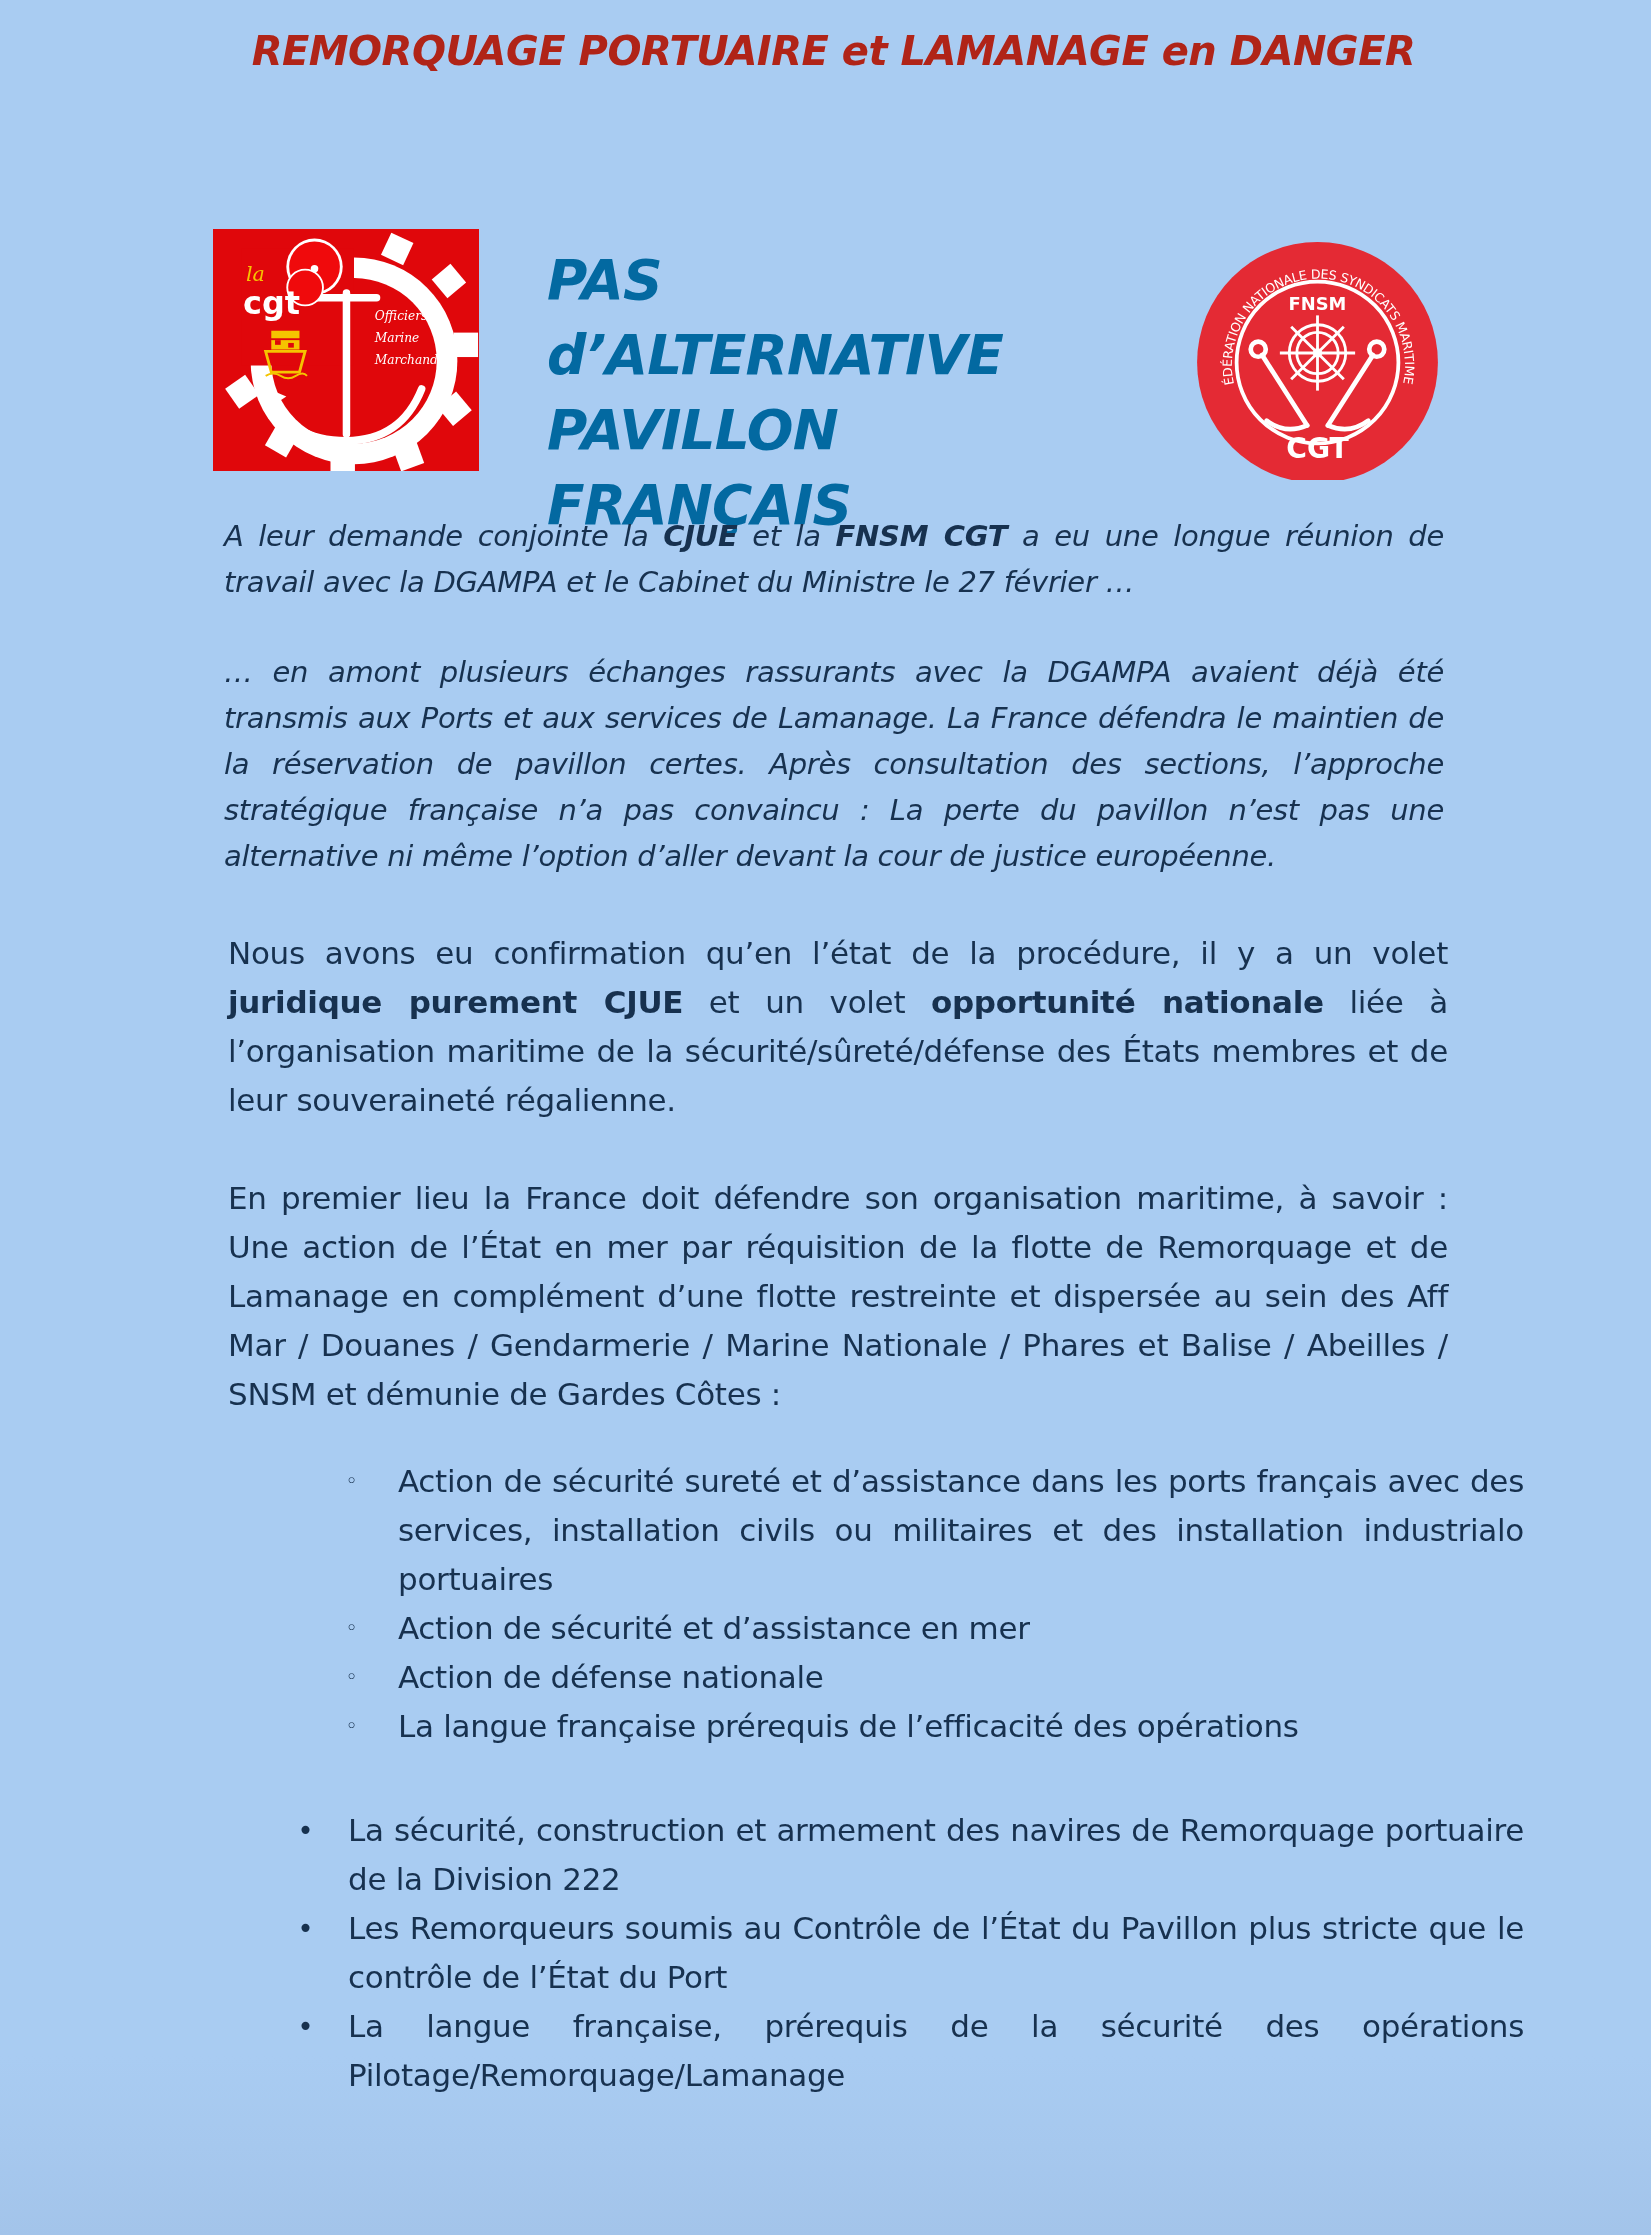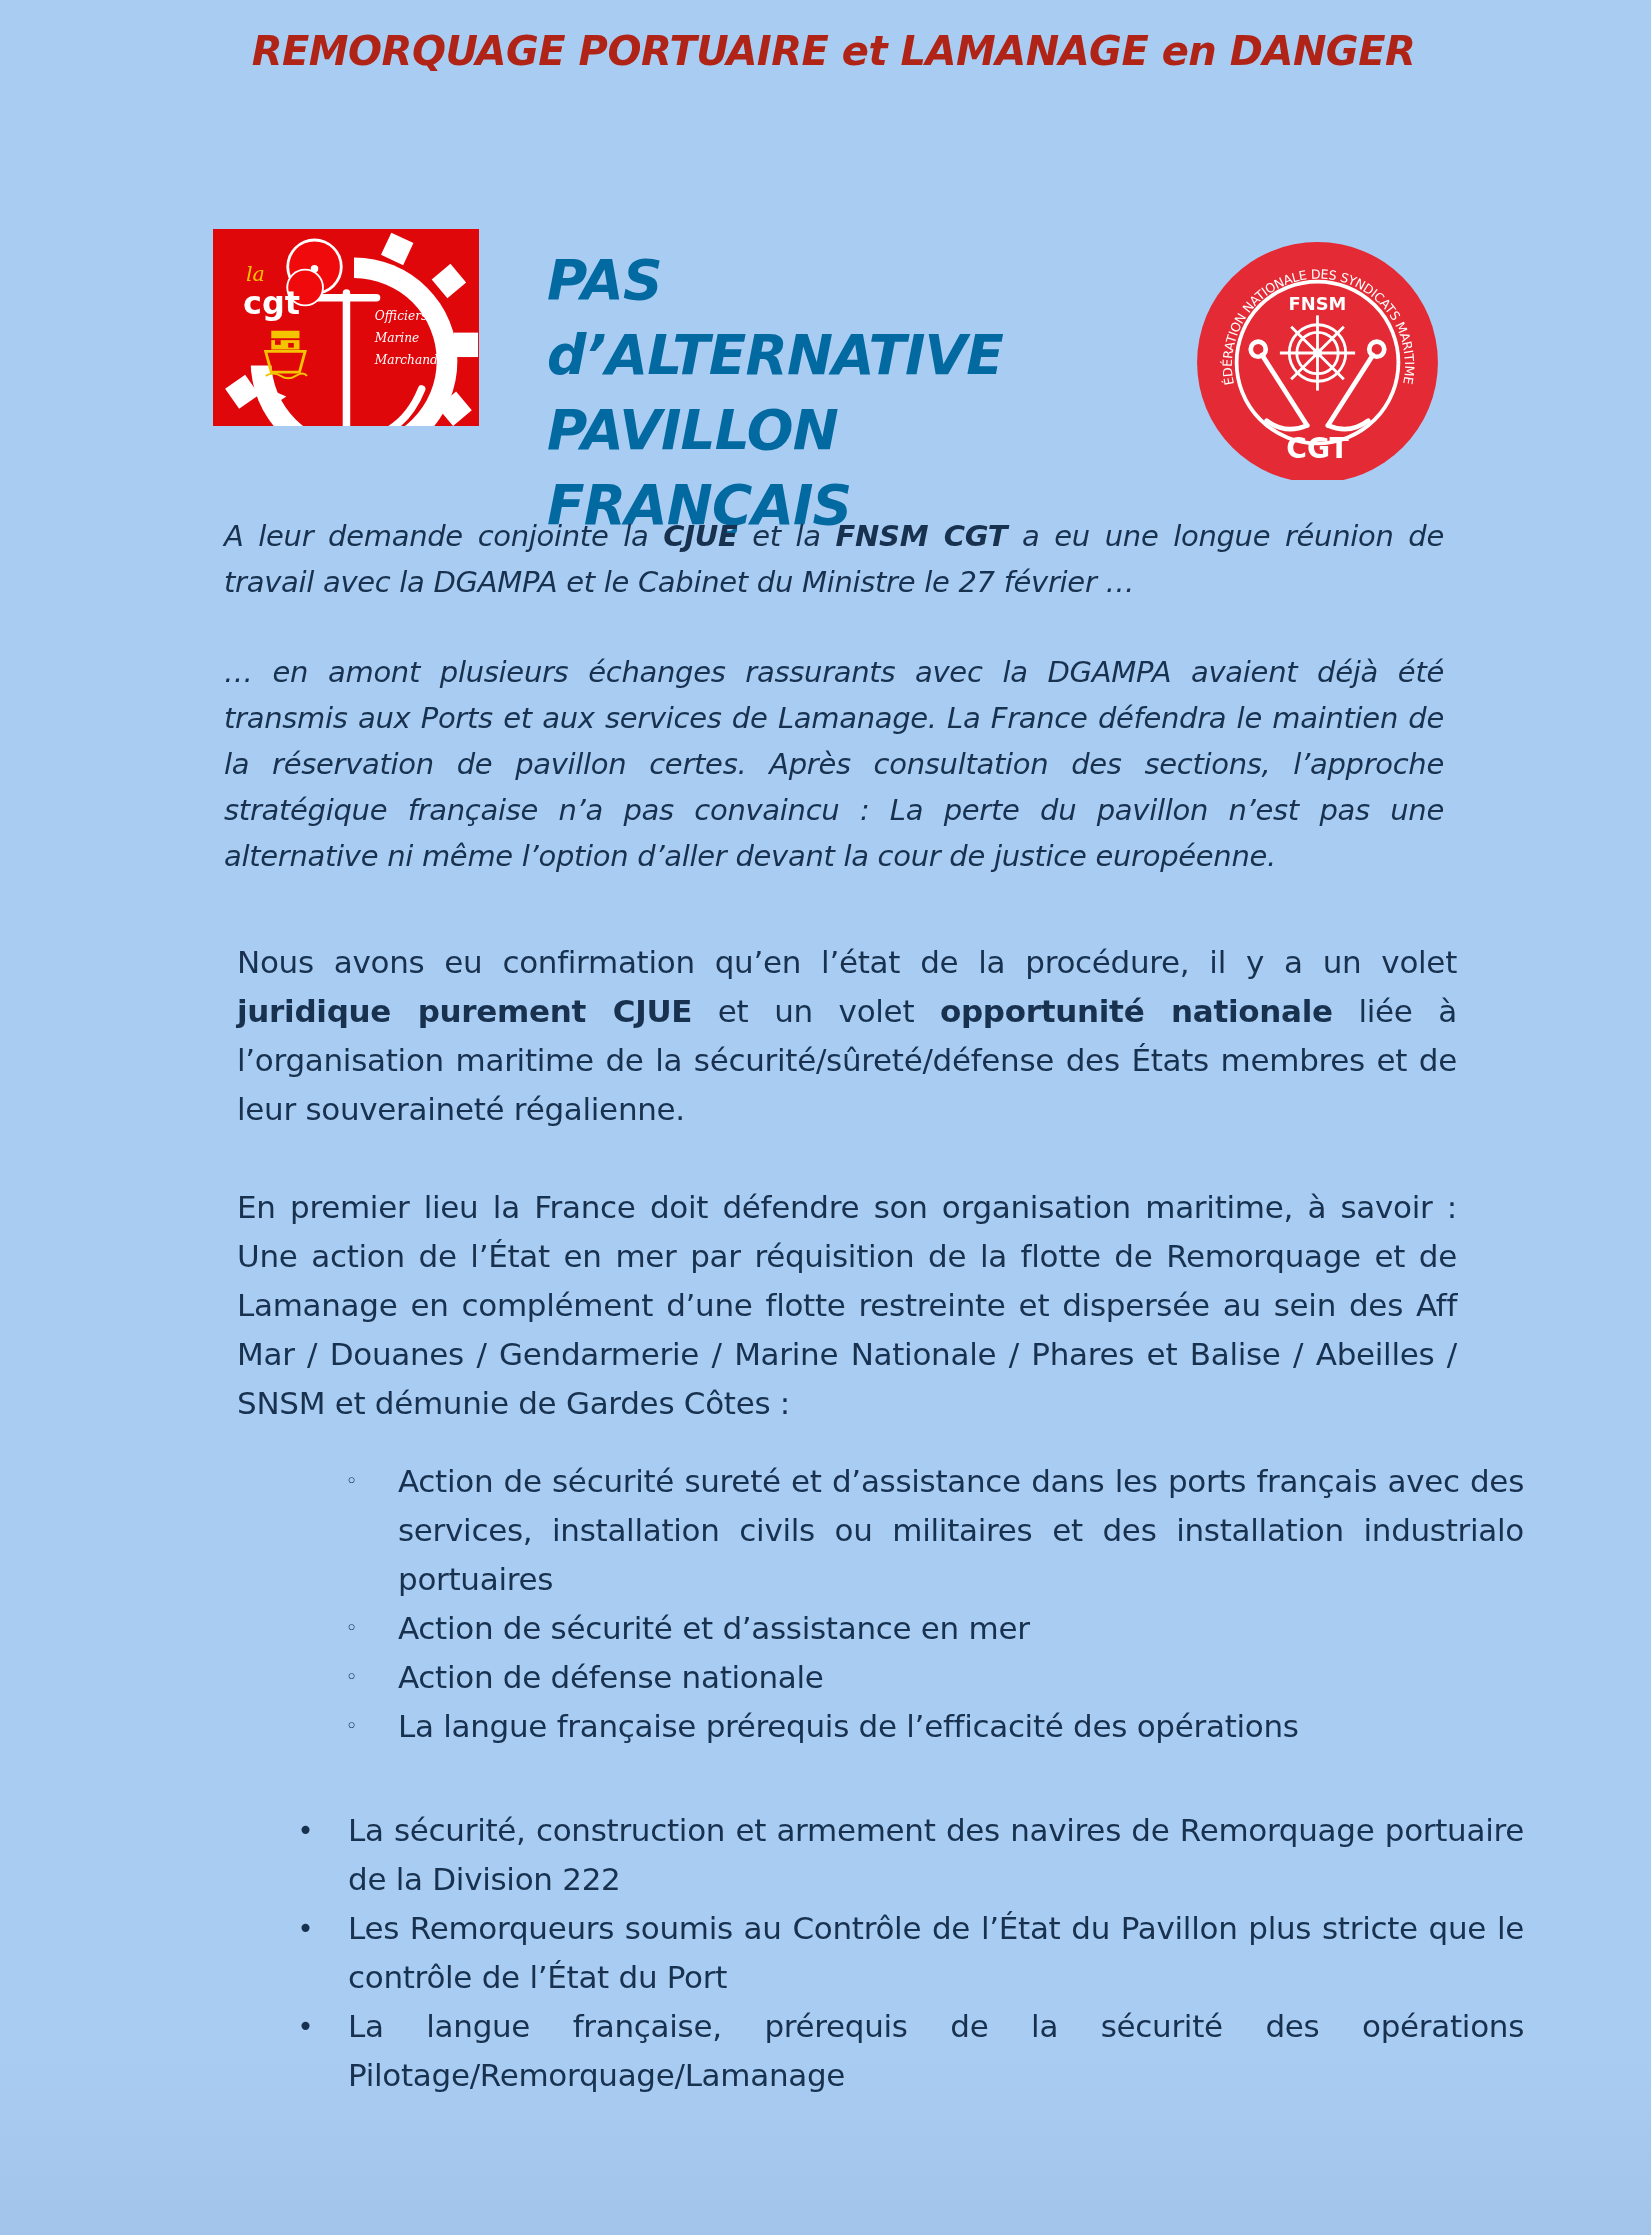--- a/index.html
+++ b/index.html
@@ -11,21 +11,21 @@
     color: #17314F;
   }
   .page-title {
     position: absolute; left: 0; width: 1652px; top: 28px;
     text-align: center; font-style: italic; font-weight: bold;
     font-size: 40px; color: #B02418; letter-spacing: -0.5px;
     font-family: "DejaVu Sans", sans-serif;
     transform: translateX(7.5px);
   }
   .logo-left {
-    position: absolute; left: 213px; top: 229px; width: 266px; height: 197px;
+    position: absolute; left: 213px; top: 229px; width: 266px; height: 242px;
     background: #E0070B; overflow: hidden;
   }
   .logo-right {
     position: absolute; left: 1196px; top: 242px; width: 243px; height: 238px;
   }
   .headline {
     position: absolute; left: 547px; top: 243px; width: 527px;
     font-style: italic; font-weight: bold; color: #0369a1;
     font-size: 55px; line-height: 75px; letter-spacing: -0.9px;
   }
@@ -33,21 +33,21 @@
   .headline .l2 { display: block; padding-left: 198px; }
   .headline .l3 { display: block; }
   .body {
     position: absolute; left: 224px; width: 1220px;
   }
   .p-italic {
     font-style: italic; font-size: 29px; line-height: 46px;
     text-align: justify; margin: 0; letter-spacing: -0.3px;
   }
   .p-upright {
-    font-size: 31px; line-height: 49px; text-align: justify; margin: 13px;
+    font-size: 31px; line-height: 49px; text-align: justify; margin: 4px;
     letter-spacing: -0.3px;
   }
   .bold { font-weight: bold; }
   .it { }
   .p1 { top: 513px; }
   .p2 { top: 649px; }
   .p3 { top: 925px; }
   .p4 { top: 1170px; }
   .sublist {
     position: absolute; left: 345px; width: 1179px; top: 1457px;

